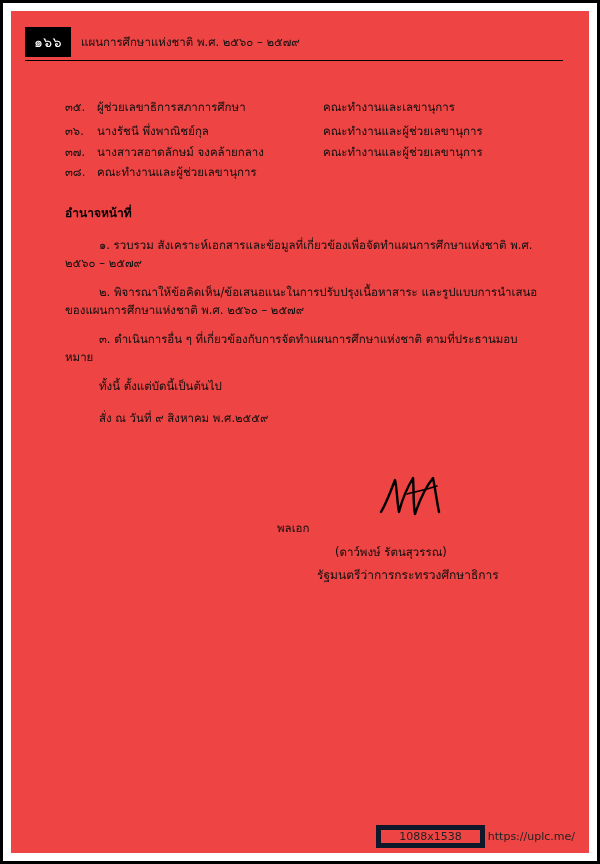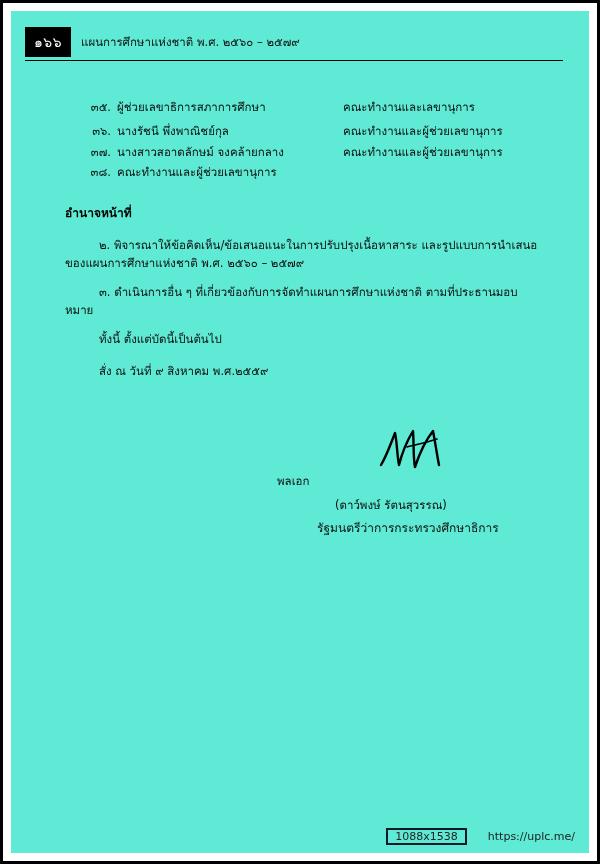--- a/index.html
+++ b/index.html
@@ -23,21 +23,21 @@
     background: #ffffff;
     border: 3px solid #000000;
     box-sizing: border-box;
   }
   .sheet {
     position: absolute;
     left: 8px;
     top: 8px;
     right: 8px;
     bottom: 8px;
-    background: #5eead4;
+    background: #ef4444;
     box-sizing: border-box;
   }
 
   
   .header {
     position: absolute;
     left: 14px;
     top: 16px;
     right: 26px;
     height: 34px;
@@ -89,23 +89,22 @@
     list-style: none;
   }
   .name-row {
     display: flex;
     align-items: baseline;
     margin-bottom: 3px;
   }
   .name-row .num {
     width: 26px;
     flex: 0 0 26px;
-    text-align: right;
+    text-align: left;
     padding-right: 6px;
-    margin-left: 20px;
   }
   .name-row .nm {
     width: 226px;
     flex: 0 0 226px;
   }
   .name-row .role {
     flex: 1 1 auto;
   }
   .sub-row {
     display: flex;
@@ -178,23 +177,23 @@
   
   .footer-stamp {
     position: absolute;
     right: 14px;
     bottom: 10px;
     font-size: 11px;
     color: #222222;
     font-family: "DejaVu Sans", "Liberation Sans", sans-serif;
   }
   .footer-stamp .dims {
-    border: 2px solid #0f172a;
-    padding: 0 7px;
-    margin-right: 21px;
+    border: 5px solid #0f172a;
+    padding: 0 18px;
+    margin-right: 3px;
   }
 </style>
 </head>
 <body>
 
 <div class="page">
   <div class="sheet">
 
     <div class="header">
       <div class="page-number-box">๑๖๖</div>
@@ -232,20 +231,21 @@
         <li>
           <div class="name-row">
             <span class="num">๓๘.</span>
             <span class="role">คณะทำงานและผู้ช่วยเลขานุการ</span>
           </div>
         </li>
       </ul>
 
       <div class="section-heading">อำนาจหน้าที่</div>
 
+      <p class="duty">๑. รวบรวม สังเคราะห์เอกสารและข้อมูลที่เกี่ยวข้องเพื่อจัดทำแผนการศึกษาแห่งชาติ พ.ศ. ๒๕๖๐ – ๒๕๗๙</p>
       <p class="duty">๒. พิจารณาให้ข้อคิดเห็น/ข้อเสนอแนะในการปรับปรุงเนื้อหาสาระ และรูปแบบการนำเสนอของแผนการศึกษาแห่งชาติ พ.ศ. ๒๕๖๐ – ๒๕๗๙</p>
       <p class="duty">๓. ดำเนินการอื่น ๆ ที่เกี่ยวข้องกับการจัดทำแผนการศึกษาแห่งชาติ ตามที่ประธานมอบหมาย</p>
 
       <p class="closing">ทั้งนี้ ตั้งแต่บัดนี้เป็นต้นไป</p>
       <p class="order-date">สั่ง  ณ  วันที่  ๙  สิงหาคม  พ.ศ.๒๕๕๙</p>
 
       <div class="signature-block">
         <div class="rank-label">พลเอก</div>
         <div class="signature-mark">
           <svg viewBox="0 0 70 48" width="70" height="48" aria-hidden="true">

